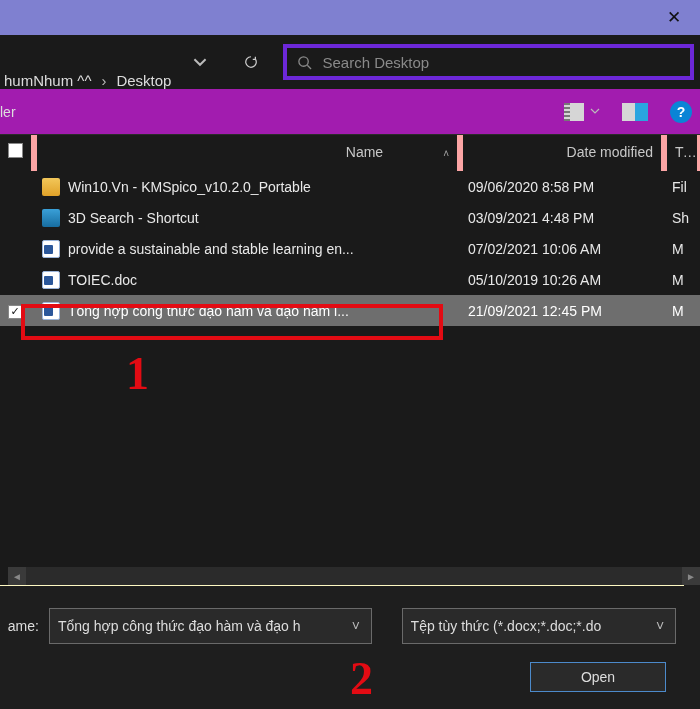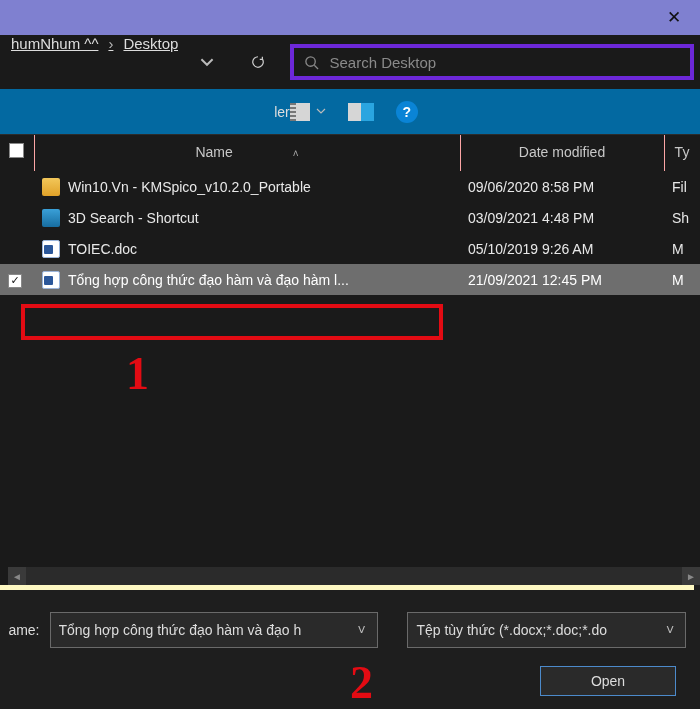--- a/index.html
+++ b/index.html
@@ -32,27 +32,26 @@
   .navrow {
     height: 54px;
     background: #1a1a1a;
     display: flex;
     align-items: center;
     padding-right: 6px;
     gap: 10px;
   }
   .breadcrumb {
     flex: 0 0 auto;
-    display: flex; align-items: flex-start;
+    display: flex; align-items: flex-end;
     color: #ddd; font-size: 15px;
-    padding-left: 11px;
+    padding-left: 4px;
     height: 100%;
     max-width: 310px;
     overflow: hidden;
-    text-decoration: underline;
   }
   .crumb-sep { margin: 0 10px; color: #bbb; }
   .crumb-drop {
     width: 38px; height: 100%;
     display: flex; align-items: center; justify-content: center;
     cursor: pointer;
   }
   .crumb-drop svg, .refresh svg { width: 14px; height: 14px; }
   .refresh {
     width: 44px; height: 100%;
@@ -68,24 +67,24 @@
     align-items: center;
     padding: 0 10px;
     gap: 10px;
     color: #8a8a8a;
     font-size: 15px;
   }
 
   
   .toolbar {
     height: 46px;
-    background: #0369a1;
+    background: #a21caf;
     display: flex;
     align-items: center;
-    justify-content: center;
+    justify-content: space-between;
     padding: 0 8px 0 0;
     border-bottom: 1px solid #2b2b2b;
   }
   .tb-left { font-size: 14px; color: #ddd; padding-left: 0; }
   .tb-right { display: flex; align-items: center; gap: 22px; }
   .tb-btn { display: flex; align-items: center; gap: 6px; cursor: pointer; }
   .tb-view-icon {
     width: 20px; height: 18px;
     background: #d6d6d6;
     position: relative;
@@ -111,26 +110,26 @@
     position: relative;
     height: 450px;
     background: #1a1a1a;
   }
   table.files {
     border-collapse: collapse;
     width: 100%;
     table-layout: fixed;
   }
   thead th {
-    text-align: center;
+    text-align: right;
     font-weight: 400;
     color: #c8c8c8;
     font-size: 14px;
     padding: 8px 8px 10px 8px;
-    border-right: 1px solid #fca5a5;
+    border-right: 6px solid #fca5a5;
     overflow: hidden; white-space: nowrap; text-overflow: ellipsis;
   }
   .col-check { width: 34px; }
   .col-name { width: 426px; }
   .col-date { width: 204px; }
   .col-type { width: 36px; }
   .hdr-check {
     width: 15px; height: 15px; border: 1px solid #888;
     display: inline-block; background: #fff;
   }
@@ -190,24 +189,24 @@
     width: 18px; height: 18px;
     display:flex;align-items:center;justify-content:center;
     color:#888;font-size:10px;
     background:#3a3a3a;
   }
   .hscroll .track { flex:1; }
 
   
   .footer {
     position: absolute;
-    left: 0; right: 6px; bottom: 0;
+    left: 0; right: 16px; bottom: 0;
     height: 124px;
     background: #1e1e1e;
-    border-top: 5px solid #fef9c3;
+    border-top: 1px solid #fef9c3;
     padding-top: 22px;
   }
   .fn-row {
     display: flex; align-items: center;
     gap: 10px;
     padding: 0 8px 0 0;
   }
   .fn-label { font-size: 14px; width: 40px; text-align: right; color:#ddd; }
   .combo {
     height: 36px;
@@ -331,24 +330,35 @@
             </div>
           </td>
           <td>03/09/2021 4:48 PM</td>
           <td>Sh</td>
         </tr>
         <tr class="row">
           <td></td>
           <td>
             <div class="cell-name">
               <span class="fi fi-doc"></span>
+              <span>provide a sustainable and stable learning en...</span>
+            </div>
+          </td>
+          <td>07/02/2021 10:06 AM</td>
+          <td>M</td>
+        </tr>
+        <tr class="row">
+          <td></td>
+          <td>
+            <div class="cell-name">
+              <span class="fi fi-doc"></span>
               <span>TOIEC.doc</span>
             </div>
           </td>
-          <td>05/10/2019 9:26 AM</td>
+          <td>05/10/2019 10:26 AM</td>
           <td>M</td>
         </tr>
         <tr class="row selected">
           <td><span class="chk">✓</span></td>
           <td>
             <div class="cell-name">
               <span class="fi fi-doc"></span>
               <span>Tổng hợp công thức đạo hàm và đạo hàm l...</span>
             </div>
           </td>

